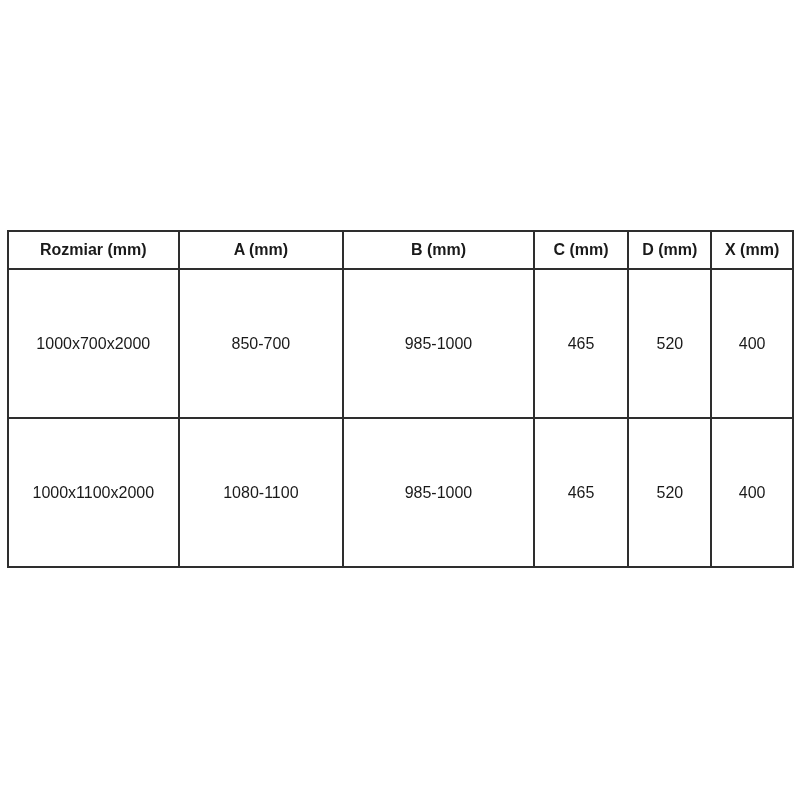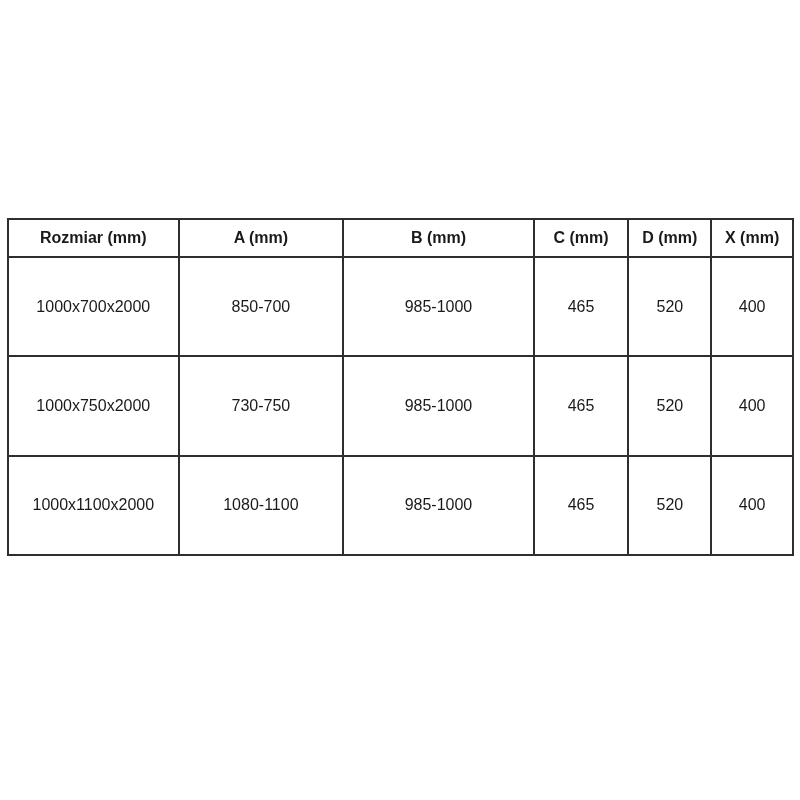--- a/index.html
+++ b/index.html
@@ -11,21 +11,21 @@
     position: relative;
     width: 800px;
     height: 800px;
     background: #ffffff;
     overflow: hidden;
     font-family: "Liberation Sans", "DejaVu Sans", sans-serif;
   }
   table.spec {
     position: absolute;
     left: 7px;
-    top: 218px;
+    top: 230px;
     width: 787px;
     height: 338px;
     border-collapse: collapse;
     table-layout: fixed;
     background: #ffffff;
   }
   table.spec th,
   table.spec td {
     border: 2px solid #2e2e2e;
     text-align: center;
@@ -72,28 +72,20 @@
     <tbody>
         <tr>
           <td>1000x700x2000</td>
           <td>850-700</td>
           <td>985-1000</td>
           <td>465</td>
           <td>520</td>
           <td>400</td>
         </tr>
         <tr>
-          <td>1000x750x2000</td>
-          <td>730-750</td>
-          <td>985-1000</td>
-          <td>465</td>
-          <td>520</td>
-          <td>400</td>
-        </tr>
-        <tr>
           <td>1000x1100x2000</td>
           <td>1080-1100</td>
           <td>985-1000</td>
           <td>465</td>
           <td>520</td>
           <td>400</td>
         </tr>
       </tbody>
   </table>
 </div>

